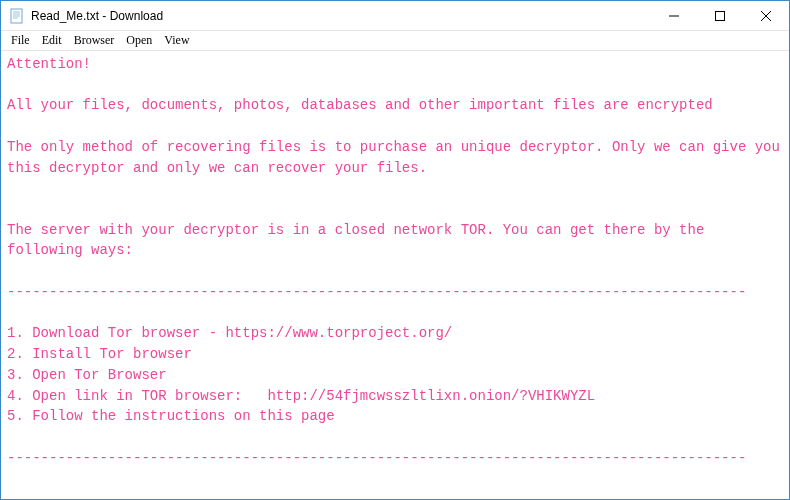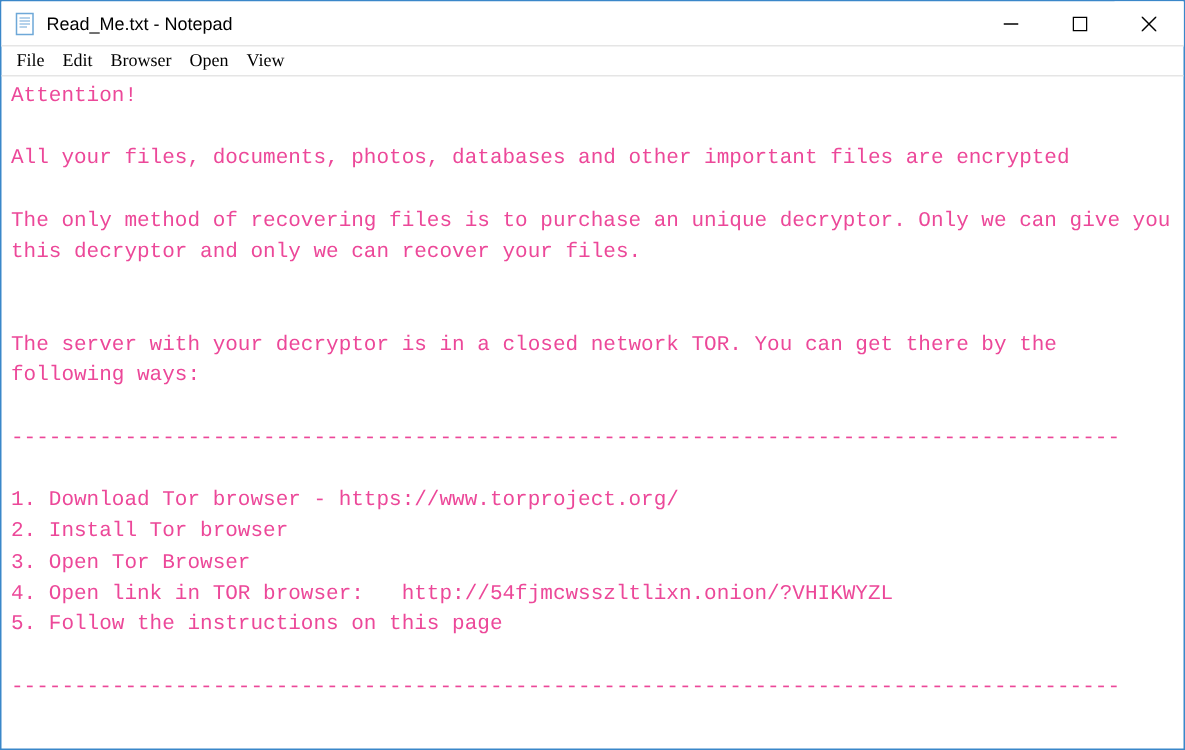--- a/index.html
+++ b/index.html
@@ -23,21 +23,21 @@
   <div class="titlebar">
     <span class="titlebar-icon">
       <svg width="16" height="16" viewBox="0 0 16 16">
         <rect x="2" y="1" width="11" height="14" fill="#fff" stroke="#6ea8d8" stroke-width="1"></rect>
         <line x1="4" y1="4" x2="11" y2="4" stroke="#9cc3e4" stroke-width="1"></line>
         <line x1="4" y1="6" x2="11" y2="6" stroke="#9cc3e4" stroke-width="1"></line>
         <line x1="4" y1="8" x2="11" y2="8" stroke="#9cc3e4" stroke-width="1"></line>
         <line x1="4" y1="10" x2="9" y2="10" stroke="#9cc3e4" stroke-width="1"></line>
       </svg>
     </span>
-    <span class="titlebar-title">Read_Me.txt - Notepad</span>
+    <span class="titlebar-title">Read_Me.txt - Download</span>
     <div class="window-controls">
       <div class="ctrl">
         <svg width="10" height="10" viewBox="0 0 10 10">
             <line x1="0" y1="5" x2="10" y2="5" stroke="#000" stroke-width="1"></line>
           </svg>
       </div>
       <div class="ctrl">
         <svg width="10" height="10" viewBox="0 0 10 10">
             <rect x="0.5" y="0.5" width="9" height="9" fill="none" stroke="#000" stroke-width="1"></rect>
           </svg>

